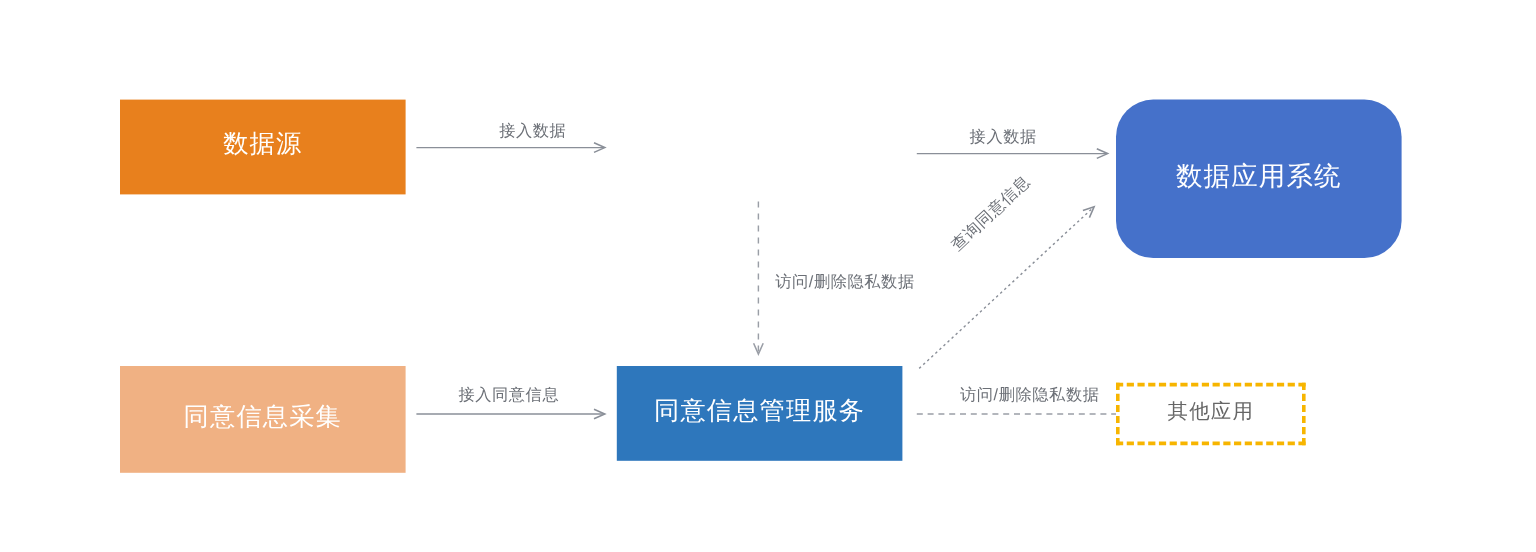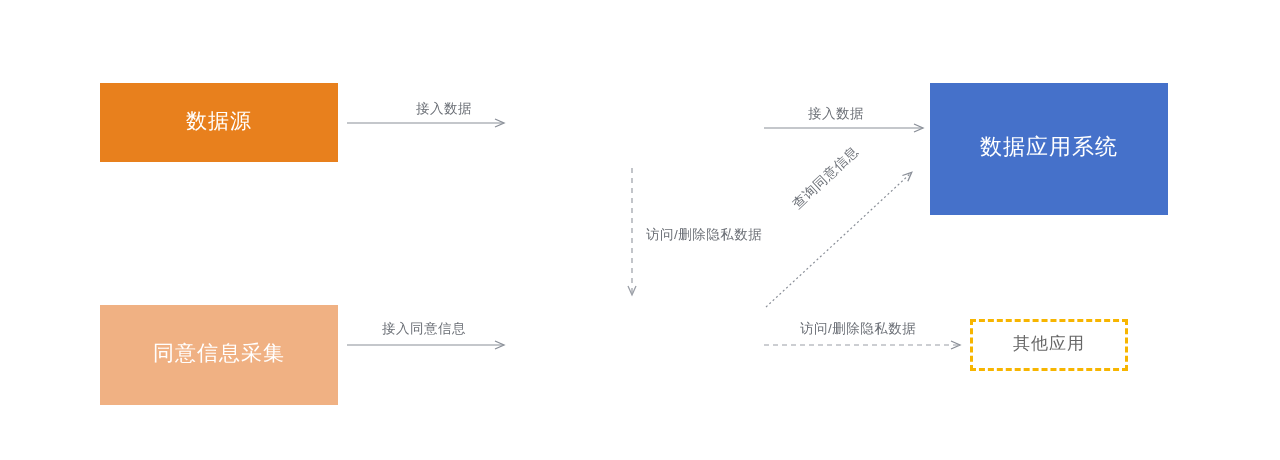--- a/index.html
+++ b/index.html
@@ -44,35 +44,36 @@
     left: 514px; top: 83px; width: 238px; height: 79px;
     background: #62A8E0;
     color: #ffffff;
     font-size: 21px;
   }
   #node-data-app {
     left: 930px; top: 83px; width: 238px; height: 132px;
     background: #4571CA;
     color: #ffffff;
     font-size: 22px;
+    border-radius: 31px;
   }
   #node-consent-collect {
-    left: 100px; top: 305px; width: 238px; height: 100px;
+    left: 100px; top: 305px; width: 238px; height: 89px;
     background: #F0B183;
     color: #ffffff;
     font-size: 21px;
   }
   #node-consent-service {
     left: 514px; top: 305px; width: 238px; height: 79px;
     background: #2E77BC;
     color: #ffffff;
     font-size: 21px;
   }
   #node-other-app {
-    left: 970px; top: 319px; width: 158px; height: 52px;
+    left: 930px; top: 319px; width: 158px; height: 52px;
     background: #ffffff;
     border: 3px dashed #F7B500;
     color: #666666;
     font-size: 17px;
   }
 
   
   .edge-label {
     position: absolute;
     color: #6b6f76;
@@ -133,20 +134,23 @@
 
 
   <div class="node" id="node-data-app">
     <span class="node-label">数据应用系统</span>
   </div>
 
   <div class="node" id="node-consent-collect">
     <span class="node-label">同意信息采集</span>
   </div>
 
+  <div class="node" id="node-consent-service">
+    <span class="node-label">同意信息管理服务</span>
+  </div>
 
   <div class="node" id="node-other-app">
     <span class="node-label">其他应用</span>
   </div>
 
   <span class="edge-label" id="label-ingest-data">接入数据</span>
 
   <span class="edge-label" id="label-query-data">接入数据</span>
 
   <span class="edge-label" id="label-access-delete-vertical">访问/删除隐私数据</span>

